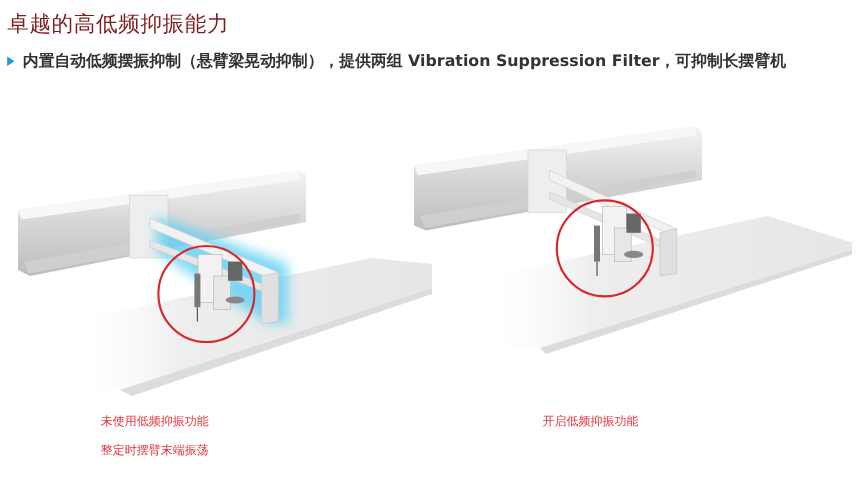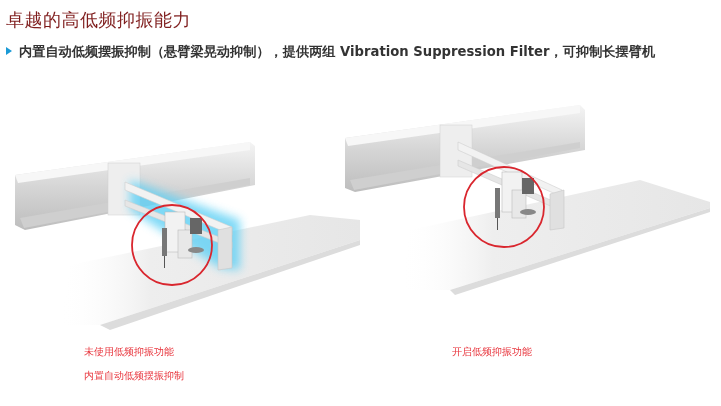--- a/index.html
+++ b/index.html
@@ -97,18 +97,18 @@
   <rect x="182" y="88" width="12" height="16" fill="#666"></rect>
   <ellipse cx="188" cy="122" rx="8" ry="3" fill="#888"></ellipse>
   <rect x="155" y="98" width="5" height="30" fill="#777"></rect>
   <line x1="157.5" y1="128" x2="157.5" y2="140" stroke="#555" stroke-width="1"></line>
 
   <circle cx="164" cy="117" r="40" fill="none" stroke="#d9262e" stroke-width="1.8"></circle>
 </svg>
 
 <div class="cap" style="left:84px;top:340px">
   <div>未使用低频抑振功能</div>
-  <div>内置自动低频摆振抑制</div>
+  <div>整定时摆臂末端振荡</div>
 </div>
 
 <div class="cap" style="left:452px;top:340px">
   <div>开启低频抑振功能</div>
 </div>
 
 </body></html>

